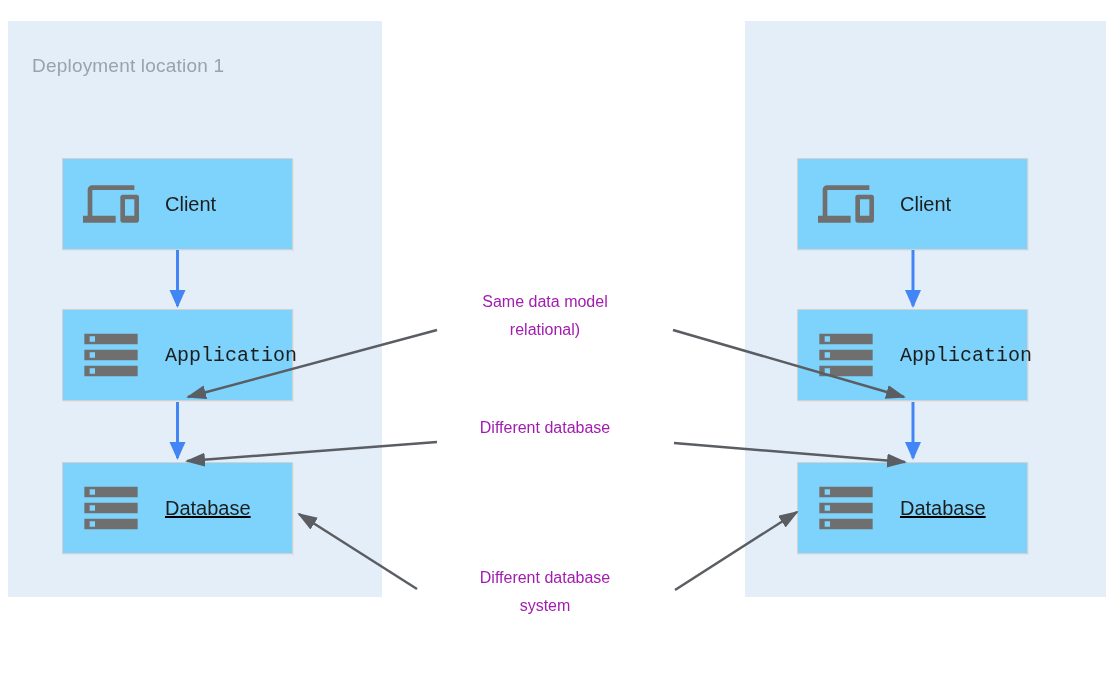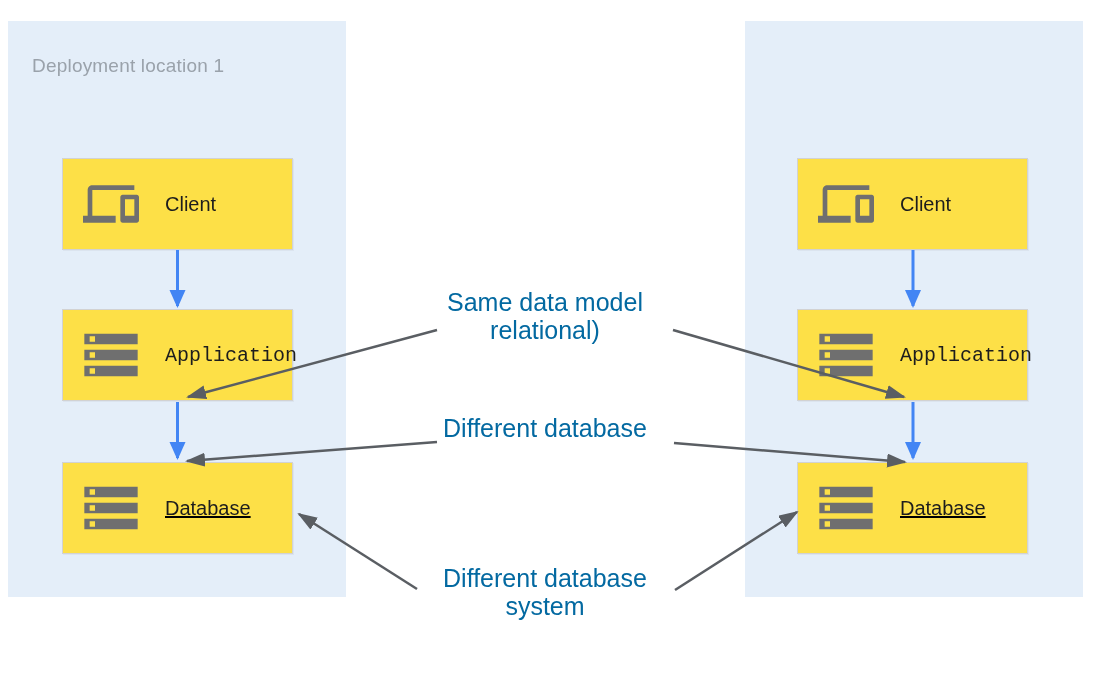--- a/index.html
+++ b/index.html
@@ -1,51 +1,51 @@
 <!DOCTYPE html>
 <html><head>
 <meta charset="utf-8">
 <style>
   html,body{margin:0;padding:0;background:#ffffff;}
   .stage{
     position:relative;width:1106px;height:684px;overflow:hidden;background:#ffffff;
     font-family:"Liberation Sans", sans-serif;
   }
   .zone{
-    position:absolute;top:21px;width:338px;height:576px;
+    position:absolute;top:21px;width:374px;height:576px;
     background:#e4eef9;
   }
   .zone-left{left:8px;}
   .zone-right{left:745px;}
   .zone-title{
     position:absolute;left:24px;top:34px;
     font-size:19px;color:#9aa2ab;letter-spacing:.2px;white-space:nowrap;
   }
   .node{
     position:absolute;width:231px;height:92px;box-sizing:border-box;
-    background:#fde047;border:1px solid #d2d2d2;
+    background:#7dd3fc;border:1px solid #d2d2d2;
     display:flex;align-items:center;
     box-shadow:1px 1px 0 rgba(0,0,0,0.04);
   }
   .node-client{top:137px;}
   .node-application{top:288px;font-family:Liberation Mono, monospace;}
   .node-database{top:441px;text-decoration:underline;}
   .zone-left .node{left:54px;}
   .zone-right .node{left:52px;}
   .icon-wrap{
     width:64px;margin-left:16px;flex:0 0 auto;
     display:flex;align-items:center;justify-content:center;
   }
   .icon-wrap svg{display:block;fill:#6f6f6f;}
   .node-label{
     margin-left:22px;font-size:20px;color:#1d1d1d;white-space:nowrap;
   }
   .annotation{
     position:absolute;left:405px;width:280px;text-align:center;
-    font-size:25px;line-height:28px;color:#0369a1;
+    font-size:16px;line-height:28px;color:#a21caf;
   }
   .annotation-1{top:288px;}
   .annotation-2{top:414px;}
   .annotation-3{top:564px;}
   .overlay{
     position:absolute;left:0;top:0;width:1106px;height:684px;
     pointer-events:none;
   }
 </style>
 </head>

